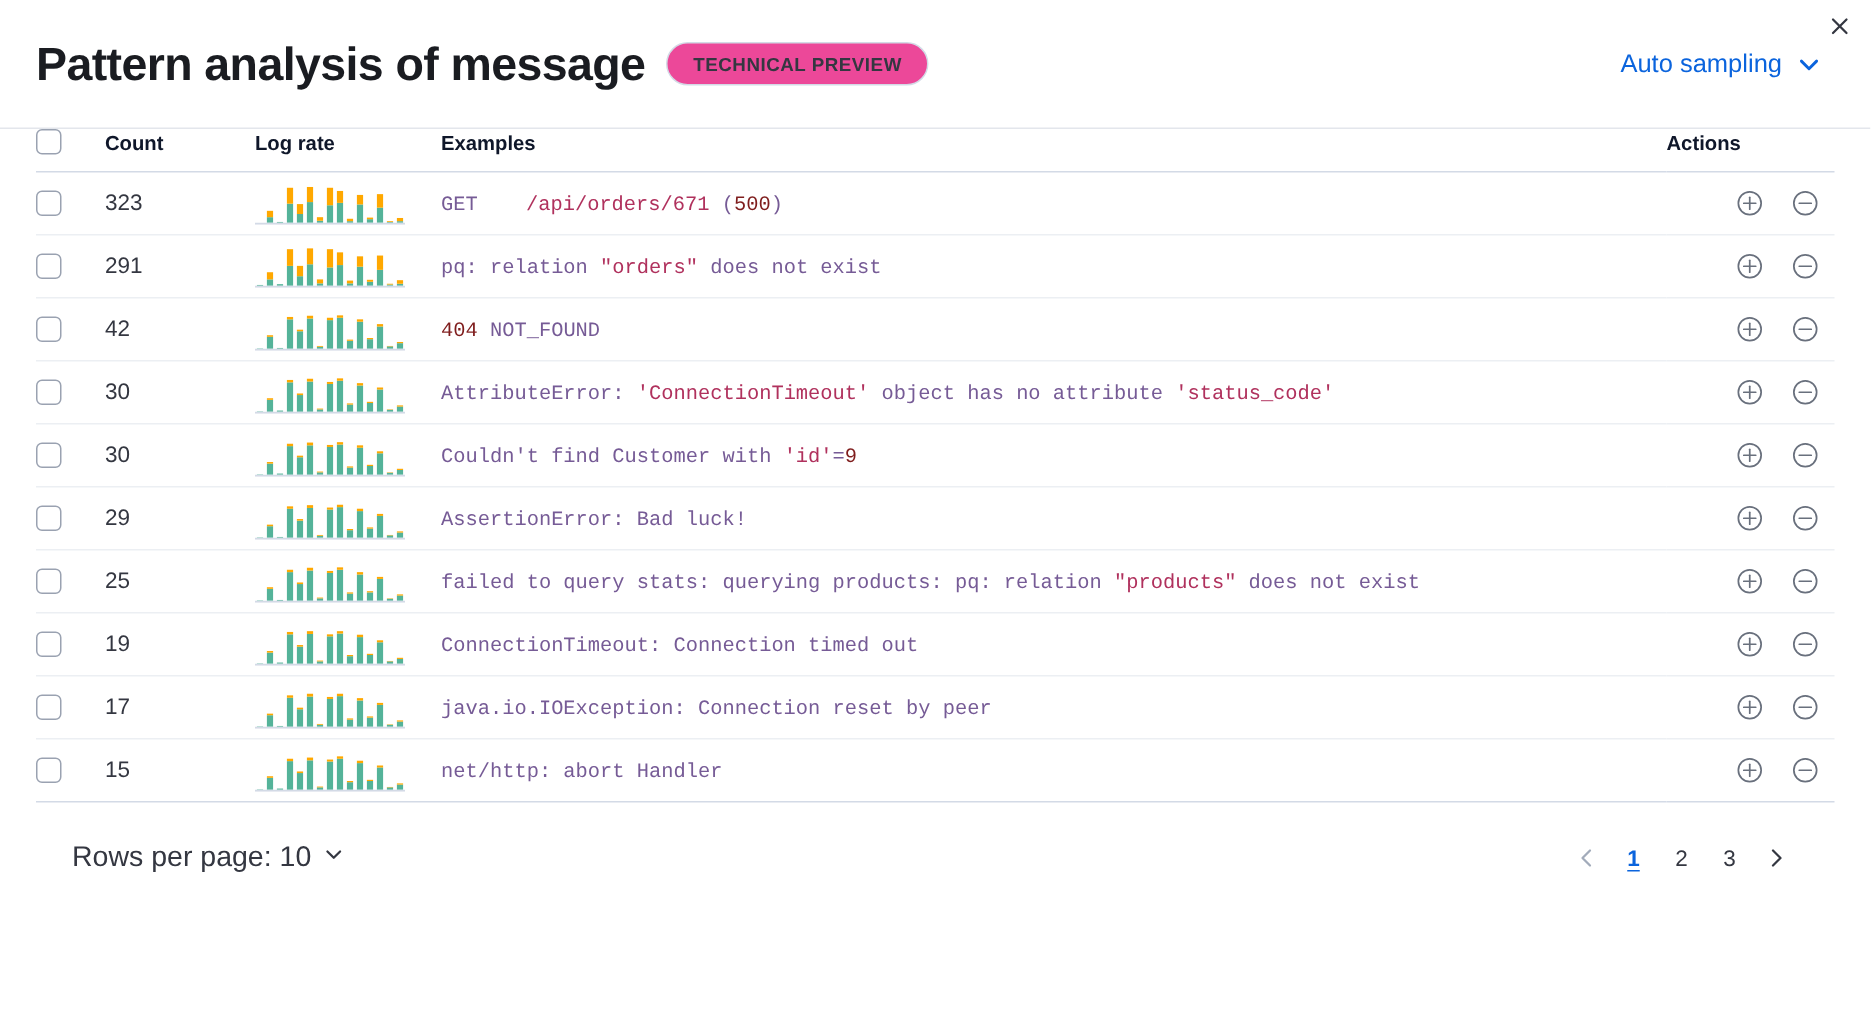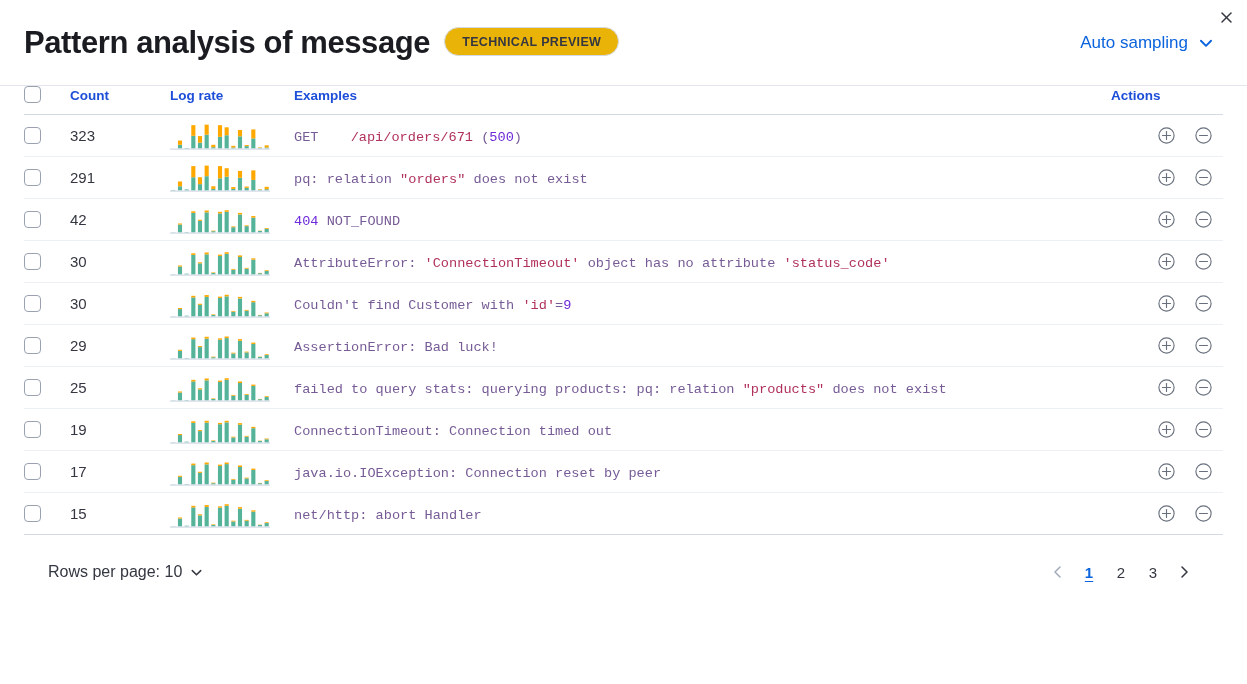--- a/index.html
+++ b/index.html
@@ -13,39 +13,39 @@
 
   
   .header {
     position: relative;
     height: 86px;
     border-bottom: 1px solid #e3e6ec;
     display: flex;
     align-items: center;
     padding: 0 24px;
   }
-  .title-group { display: flex; align-items: flex-start; gap: 14px; }
+  .title-group { display: flex; align-items: center; gap: 14px; }
   .page-title {
     font-size: 31px;
     font-weight: 700;
     letter-spacing: -0.4px;
     color: #1a1c21;
     line-height: 1;
     white-space: nowrap;
   }
   .preview-badge {
     border: 1px solid #d3dae6;
     border-radius: 999px;
     padding: 7px 17px 6px;
     font-size: 12.5px;
     font-weight: 700;
     letter-spacing: 0.35px;
     color: #343741;
     white-space: nowrap;
-    background: #eab308;
+    background: #ec4899;
   }
   .header-right {
     margin-left: auto;
     display: flex;
     align-items: center;
     gap: 9px;
     padding-right: 8px;
   }
   .sampling-link {
     font-size: 17px;
@@ -76,21 +76,21 @@
 
   table.patterns {
     width: 100%;
     border-collapse: collapse;
     table-layout: fixed;
   }
   table.patterns th {
     text-align: left;
     font-size: 13.5px;
     font-weight: 700;
-    color: #1d4ed8;
+    color: #0f172a;
     padding: 0 0 10px 0;
     border-bottom: 1px solid #d3dae6;
   }
   table.patterns td {
     border-bottom: 1px solid #eceff3;
     padding: 0;
     height: 41px;
     vertical-align: middle;
   }
   tr.pattern-row:last-child td { border-bottom: 1px solid #d3dae6; }
@@ -126,43 +126,43 @@
 
   
   .ex-text {
     font-family: "Liberation Mono", "DejaVu Sans Mono", monospace;
     font-size: 13.6px;
     white-space: nowrap;
     letter-spacing: 0px;
   }
   .tok-default { color: #765b96; }
   .tok-path    { color: #b0315d; margin-left: 24px; }
-  .tok-num     { color: #6d28d9; }
+  .tok-num     { color: #7f1d1d; }
   .tok-str     { color: #b0315d; }
 
   
   .actions-cell {
     display: flex;
     align-items: center;
     justify-content: flex-end;
     gap: 18px;
     padding-right: 10px;
     height: 41px;
   }
   .circ-icon { width: 19px; height: 19px; color: #69707d; display: block; }
 
   
   .footer {
     display: flex;
     align-items: center;
     padding: 22px 24px 0 24px;
   }
   .rows-per-page {
-    display: flex; align-items: center; gap: 7px;
-    font-size: 16px; color: #343741;
+    display: flex; align-items: flex-start; gap: 7px;
+    font-size: 19px; color: #343741;
   }
   .chev-sm { width: 15px; height: 15px; color: #343741; display:block; }
   .pager {
     margin-left: auto;
     display: flex; align-items: center; gap: 0px;
   }
   .pg-arrow {
     width: 30px; height: 30px;
     display: flex; align-items: center; justify-content: center;
   }

